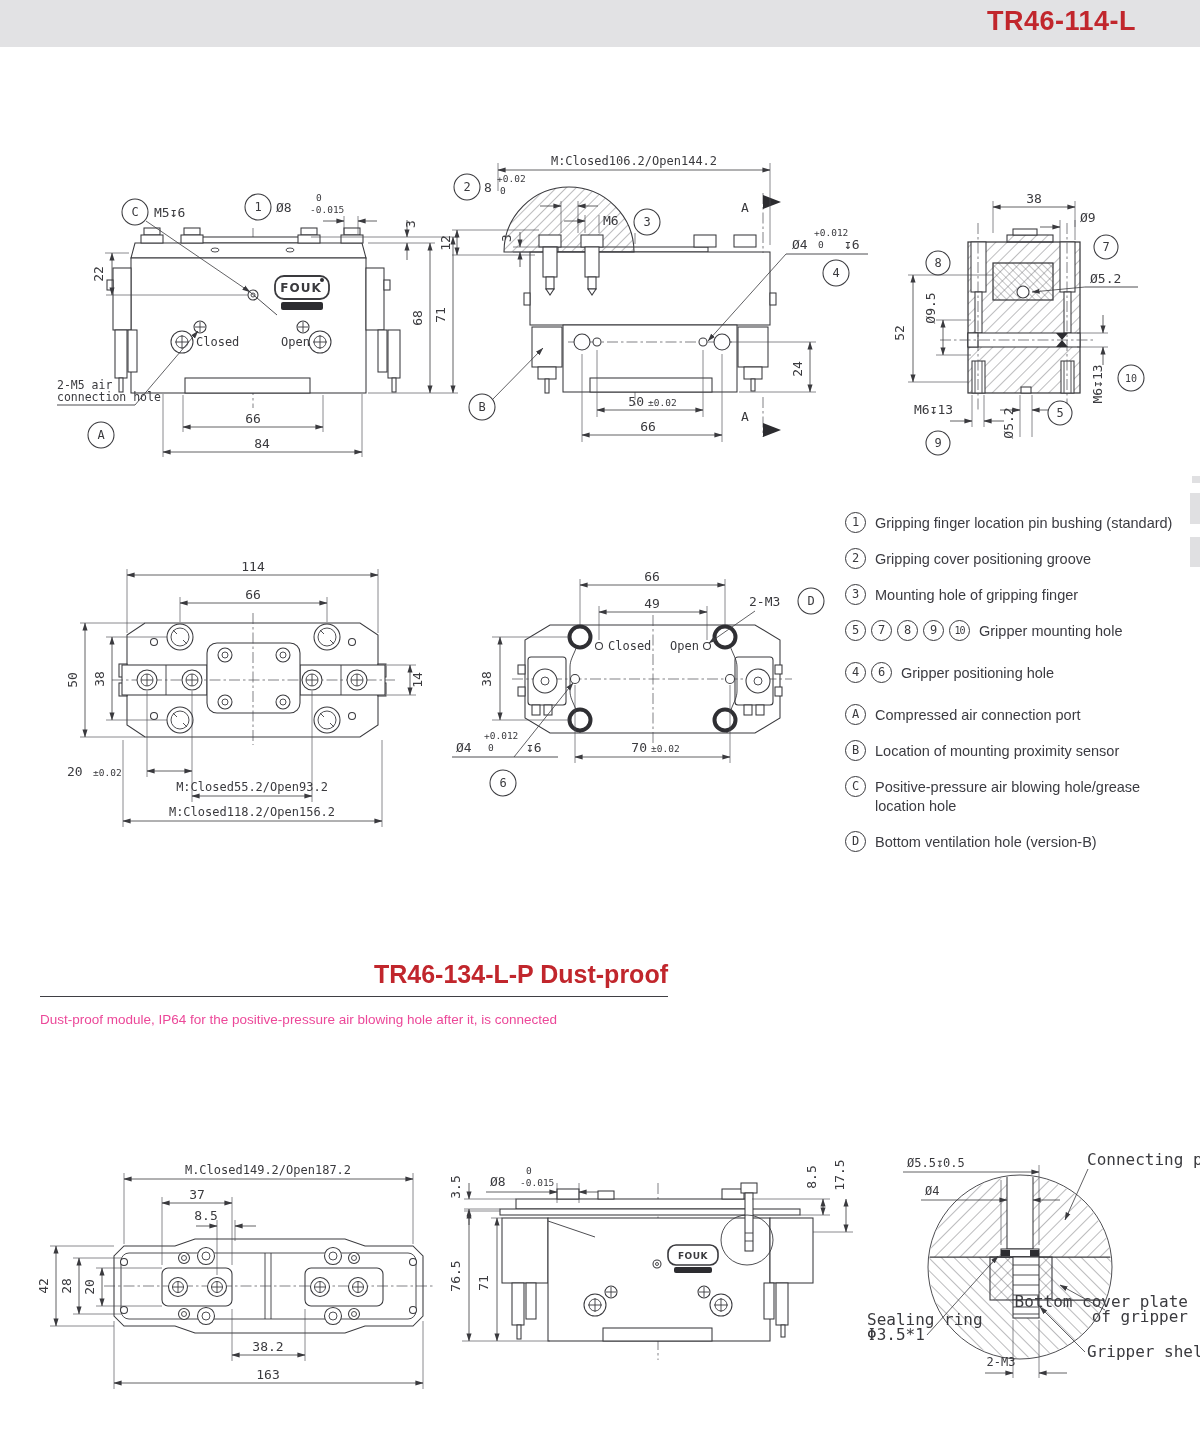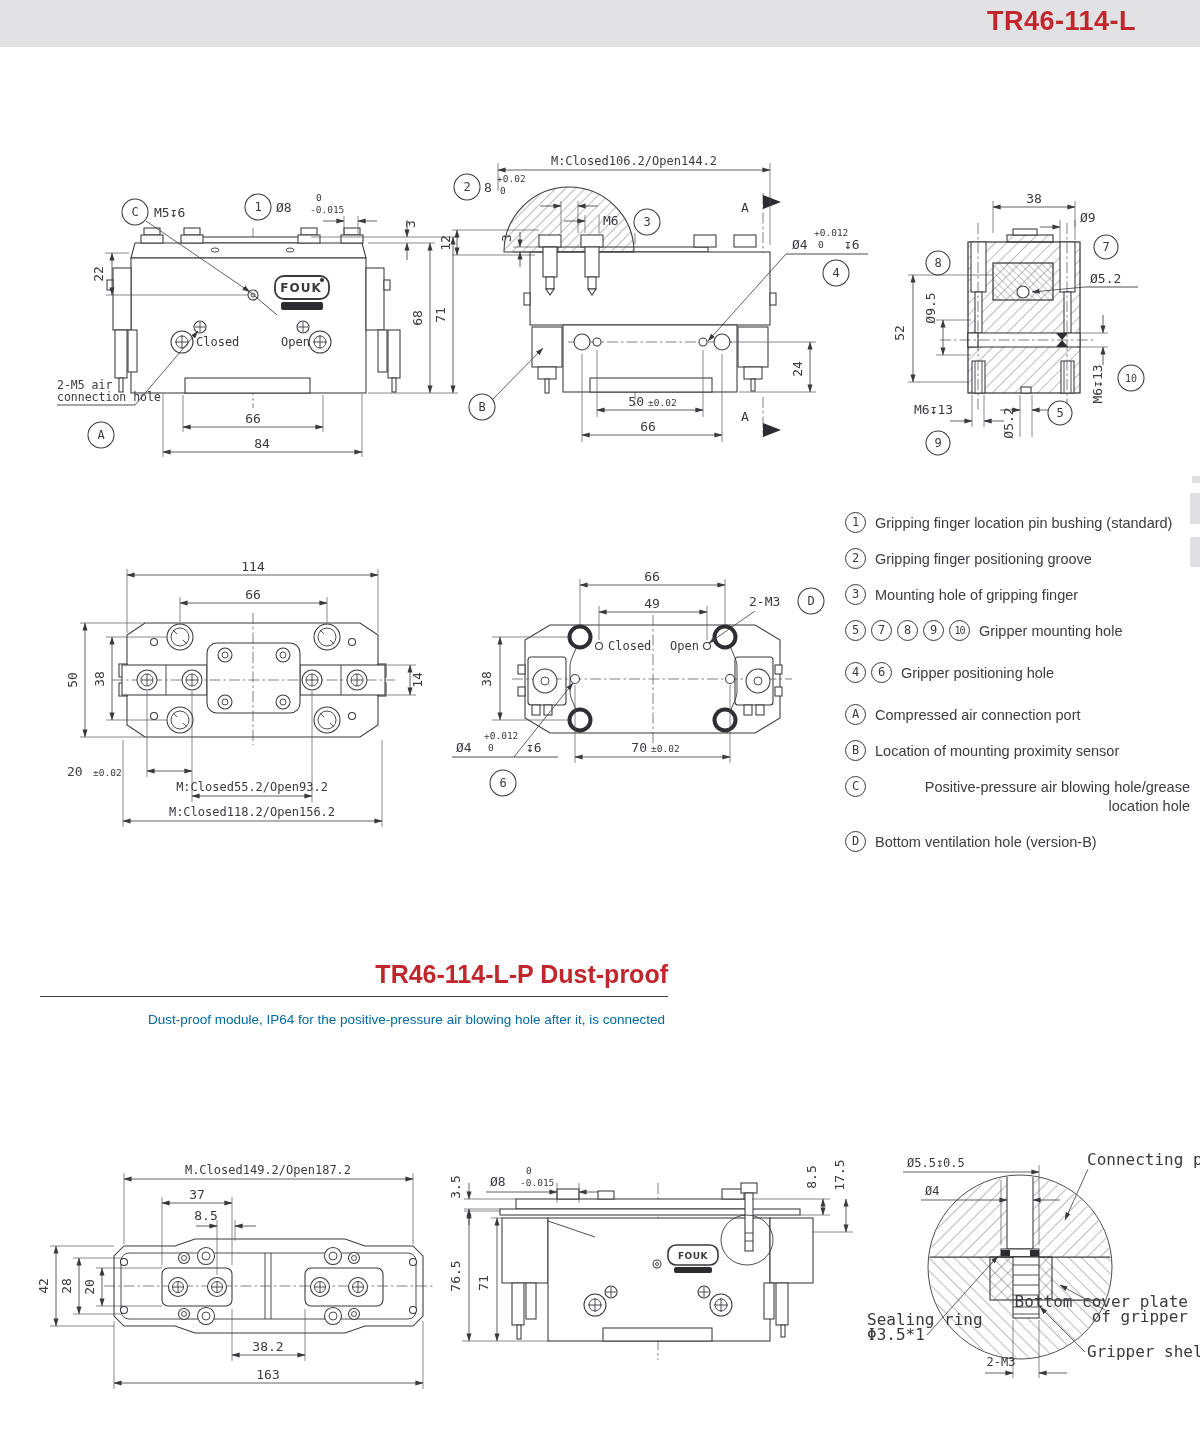--- a/index.html
+++ b/index.html
@@ -32,26 +32,26 @@
   .logo-txt2{font-size:9px;font-weight:bold;letter-spacing:.5px;text-anchor:middle;font-family:"DejaVu Sans",sans-serif;}
   
   .legend{position:absolute;left:845px;top:512px;width:345px;}
   .legend-item{display:flex;align-items:flex-start;margin-bottom:15px;}
   .legend-item.wide{margin-bottom:21px;}
   .badges{display:flex;gap:5px;flex:none;padding-top:0;}
   .badge{width:19px;height:19px;border:1.4px solid #3a3a3e;border-radius:50%;font-size:12px;
          line-height:19px;text-align:center;flex:none;color:#3a3a3e;
          font-family:"DejaVu Sans Mono",monospace;}
   .badge.b10{font-size:10px;letter-spacing:-1px;}
-  .legend-text{font-size:14.5px;line-height:1.3;color:#3b3b41;margin-left:9px;padding-top:2px;text-align:right;}
+  .legend-text{font-size:14.5px;line-height:1.3;color:#3b3b41;margin-left:9px;padding-top:2px;}
   
   .sec{position:absolute;border-bottom:1.6px solid #3f3f44;padding-bottom:7px;}
   .sec .sec-title{font-size:25px;font-weight:bold;color:#c1262c;text-align:right;
         font-family:"Liberation Sans",sans-serif;}
-  .caption{position:absolute;font-size:13.5px;line-height:1.4;color:#0369a1;text-align:right;}
+  .caption{position:absolute;font-size:13.5px;line-height:1.4;color:#ec4899;}
 </style>
 </head>
 <body>
 
 <div id="page">
 
   <div class="banner">
     <span class="title">TR46-114-L</span>
   </div>
 
@@ -538,21 +538,21 @@
     <div class="legend-item">
       <span class="badges">
           <span class="badge">1</span>
         </span>
       <span class="legend-text">Gripping finger location pin bushing (standard)</span>
     </div>
     <div class="legend-item">
       <span class="badges">
           <span class="badge">2</span>
         </span>
-      <span class="legend-text">Gripping finger positioning groove</span>
+      <span class="legend-text">Gripping cover positioning groove</span>
     </div>
     <div class="legend-item">
       <span class="badges">
           <span class="badge">3</span>
         </span>
       <span class="legend-text">Mounting hole of gripping finger</span>
     </div>
     <div class="legend-item wide">
       <span class="badges">
         <span class="badge">5</span>
@@ -590,21 +590,21 @@
     </div>
     <div class="legend-item">
       <span class="badges">
           <span class="badge">D</span>
         </span>
       <span class="legend-text">Bottom ventilation hole (version-B)</span>
     </div>
   </div>
 
   <div class="sec" style="left:40px;top:960px;width:628px;">
-    <div class="sec-title">TR46-114-L-P Dust-proof</div>
+    <div class="sec-title">TR46-134-L-P Dust-proof</div>
   </div>
   <div class="caption" style="left:40px;top:1011px;width:625px;">
     <div>Dust-proof module, IP64 for the positive-pressure air blowing hole after it, is connected</div>
   </div>
 
   <div class="view" style="left:40px;top:1125px;margin-top:36px;">
   <svg width="430" height="275" viewBox="0 0 430 275">
     <defs>
       <marker id="ar6" viewBox="0 0 10 10" refX="9.5" refY="5" markerWidth="10" markerHeight="10" orient="auto-start-reverse">
         <path d="M0,1.8 L10,5 L0,8.2 Z" fill="#3a3a3e"></path>

